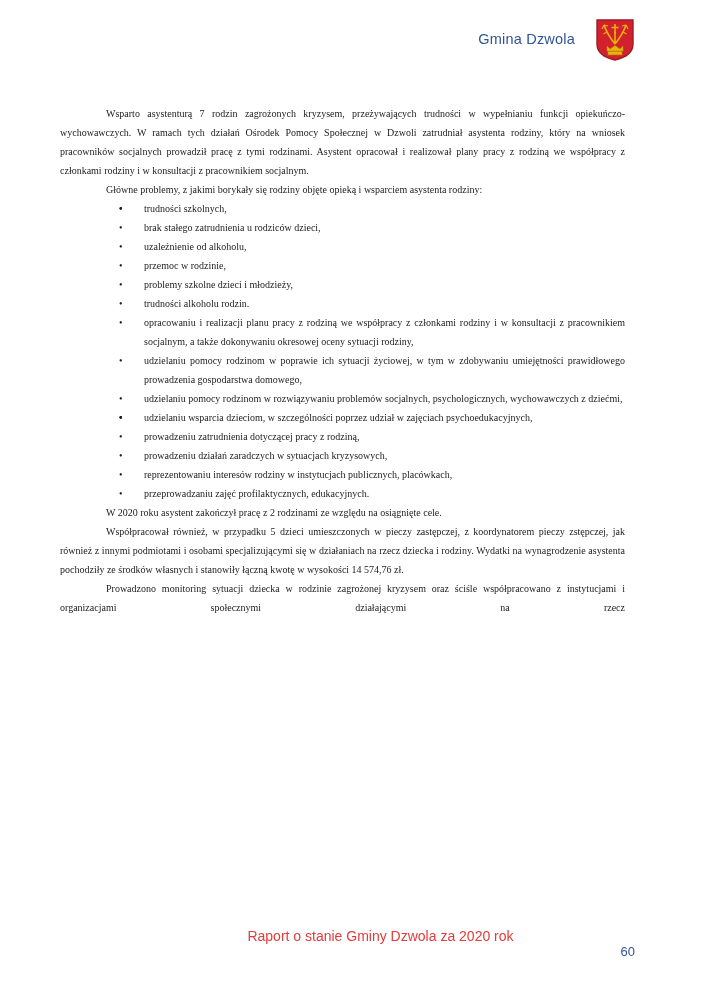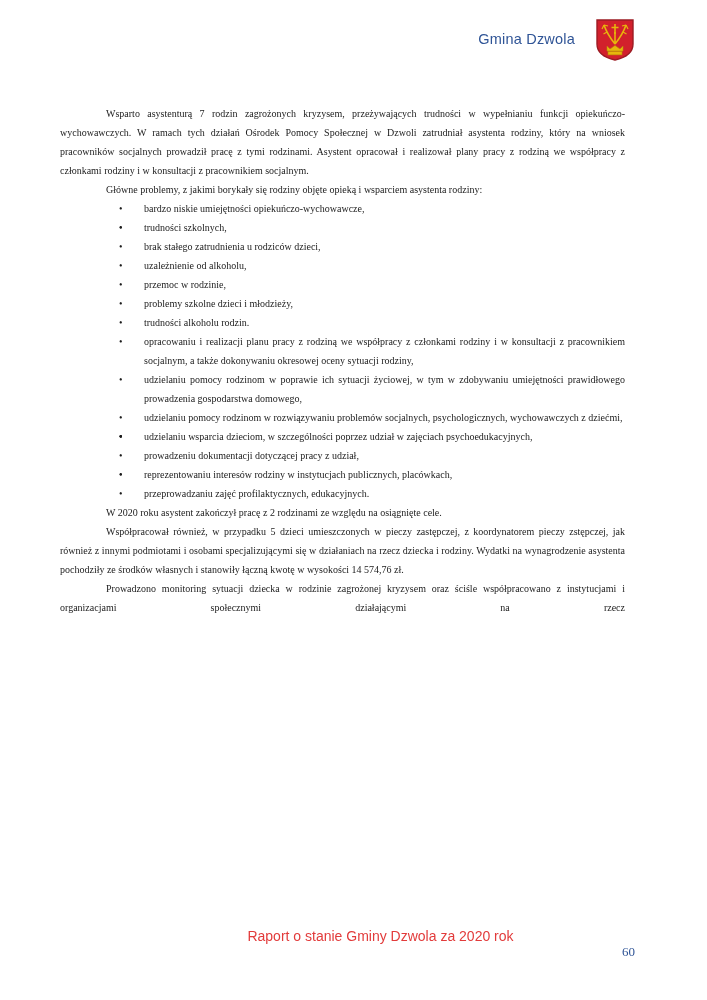--- a/index.html
+++ b/index.html
@@ -63,21 +63,21 @@
     text-align: center;
     font-family: "Liberation Sans", sans-serif;
     font-size: 14px;
     color: var(--footer-color, #E23B3B);
     margin-left: 27px;
   }
   .page-number {
     position: absolute;
     top: 944px;
     right: 72px;
-    font-family: Liberation Serif, serif;
+    font-family: Liberation Sans, sans-serif;
     font-size: 13px;
     color: var(--pagenum-color, #2F5496);
   }
 </style>
 </head>
 <body>
 
 <div class="page">
 
   <div class="hdr">
@@ -93,37 +93,37 @@
 
         <path d="M12 28 L15 31 L20 27.5 L25 31 L28 28 L28 33 L12 33 Z" fill="#E7B50C" stroke="#B98A06" stroke-width="0.6"></path>
         <rect x="13" y="33.5" width="14" height="3.4" fill="#E7B50C" stroke="#B98A06" stroke-width="0.6"></rect>
       </svg>
     </span>
   </div>
 
   <div class="doc-body">
       <div class="paragraph">Wsparto asystenturą 7 rodzin zagrożonych kryzysem, przeżywających trudności w wypełnianiu funkcji opiekuńczo-wychowawczych. W ramach tych działań Ośrodek Pomocy Społecznej w Dzwoli zatrudniał asystenta rodziny, który na wniosek pracowników socjalnych prowadził pracę z tymi rodzinami. Asystent opracował i realizował plany pracy z rodziną we współpracy z członkami rodziny i w konsultacji z pracownikiem socjalnym.</div>
       <div class="paragraph">Główne problemy, z jakimi borykały się rodziny objęte opieką i wsparciem asystenta rodziny:</div>
-      <div class="bullet"><span class="marker">•</span><span>bardzo niskie umiejętności opiekuńczo-wychowawcze,</span></div>
+      <div class="bullet"><span class="marker">•</span></div>
       <div class="bullet"><span class="marker">•</span></div>
       <div class="bullet"><span class="marker">•</span><span>trudności szkolnych,</span></div>
       <div class="bullet"><span class="marker">•</span><span>brak stałego zatrudnienia u rodziców dzieci,</span></div>
       <div class="bullet"><span class="marker">•</span><span>uzależnienie od alkoholu,</span></div>
       <div class="bullet"><span class="marker">•</span><span>przemoc w rodzinie,</span></div>
       <div class="bullet"><span class="marker">•</span><span>problemy szkolne dzieci i młodzieży,</span></div>
       <div class="bullet"><span class="marker">•</span><span>trudności alkoholu rodzin.</span></div>
       <div class="bullet"><span class="marker">•</span><span>opracowaniu i realizacji planu pracy z rodziną we współpracy z członkami rodziny i w konsultacji z pracownikiem socjalnym, a także dokonywaniu okresowej oceny sytuacji rodziny,</span></div>
       <div class="bullet"><span class="marker">•</span><span>udzielaniu pomocy rodzinom w poprawie ich sytuacji życiowej, w tym w zdobywaniu umiejętności prawidłowego prowadzenia gospodarstwa domowego,</span></div>
       <div class="bullet"><span class="marker">•</span><span>udzielaniu pomocy rodzinom w rozwiązywaniu problemów socjalnych, psychologicznych, wychowawczych z dziećmi,</span></div>
       <div class="bullet"><span class="marker">•</span></div>
       <div class="bullet"><span class="marker">•</span></div>
       <div class="bullet"><span class="marker">•</span></div>
       <div class="bullet"><span class="marker">•</span><span>udzielaniu wsparcia dzieciom, w szczególności poprzez udział w zajęciach psychoedukacyjnych,</span></div>
-      <div class="bullet"><span class="marker">•</span><span>prowadzeniu dokumentacji dotyczącej pracy z udział,</span></div>
-      <div class="bullet"><span class="marker">•</span></div>
+      <div class="bullet"><span class="marker">•</span><span>prowadzeniu zatrudnienia dotyczącej pracy z rodziną,</span></div>
+      <div class="bullet"><span class="marker">•</span><span>prowadzeniu działań zaradczych w sytuacjach kryzysowych,</span></div>
       <div class="bullet"><span class="marker">•</span><span>reprezentowaniu interesów rodziny w instytucjach publicznych, placówkach,</span></div>
       <div class="bullet"><span class="marker">•</span><span>przeprowadzaniu zajęć profilaktycznych, edukacyjnych.</span></div>
       <div class="paragraph">W 2020 roku asystent zakończył pracę z 2 rodzinami ze względu na osiągnięte cele.</div>
       <div class="paragraph">Współpracował również, w przypadku 5 dzieci umieszczonych w pieczy zastępczej, z koordynatorem pieczy zstępczej, jak również z innymi podmiotami i osobami specjalizującymi się w działaniach na rzecz dziecka i rodziny. Wydatki na wynagrodzenie asystenta pochodziły ze środków własnych i stanowiły łączną kwotę w wysokości 14 574,76 zł.</div>
       <div class="paragraph continues">Prowadzono monitoring sytuacji dziecka w rodzinie zagrożonej kryzysem oraz ściśle współpracowano z instytucjami i organizacjami społecznymi działającymi na rzecz</div>
     </div>
 
   <div class="footer-title">Raport o stanie Gminy Dzwola za 2020 rok</div>
   <div class="page-number">60</div>
 

